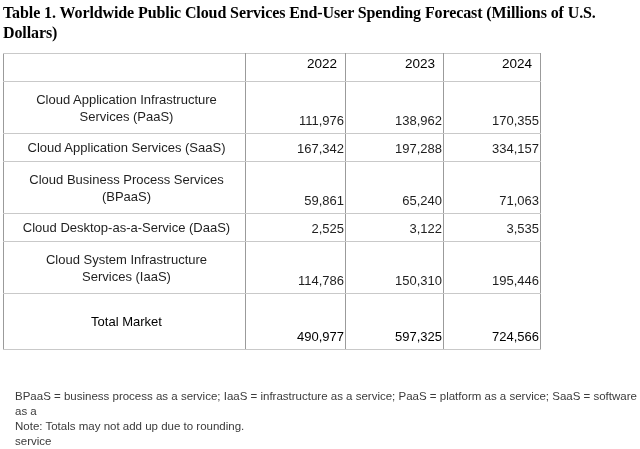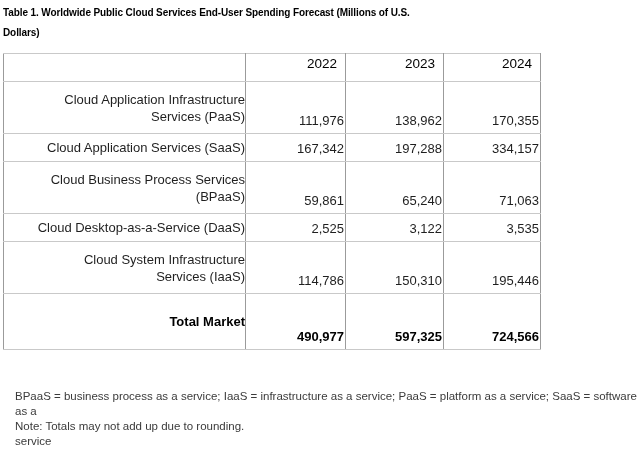--- a/index.html
+++ b/index.html
@@ -10,25 +10,26 @@
     background: #ffffff;
     font-family: "Liberation Sans", "DejaVu Sans", sans-serif;
     color: #1c1c1c;
     overflow: hidden;
   }
   .title {
     position: absolute;
     top: 3px;
     left: 3px;
     width: 632px;
-    font-size: 10px;
+    font-size: 16px;
     font-weight: bold;
     line-height: 20px;
     color: #000000;
     letter-spacing: -0.1px;
+    font-family: Liberation Serif, serif;
   }
   table.forecast {
     position: absolute;
     top: 53px;
     left: 3px;
     width: 537px;
     border-collapse: collapse;
     table-layout: fixed;
     font-size: 13px;
     color: #1f1f1f;
@@ -45,39 +46,39 @@
   thead tr { height: 28px; }
   th.year {
     text-align: right;
     vertical-align: bottom;
     padding: 0 8px 10px 0;
     font-weight: bold;
     font-size: 13.5px;
     color: #000000;
   }
   td.label {
-    text-align: right;
+    text-align: center;
     vertical-align: middle;
     padding: 2px 0 2px 4px;
     line-height: 17px;
   }
   td.num {
     text-align: right;
     vertical-align: bottom;
     padding: 0 1px 5px 0;
   }
   tbody tr:nth-child(1) { height: 52px; }
   tbody tr:nth-child(2) { height: 28px; }
   tbody tr:nth-child(3) { height: 52px; }
   tbody tr:nth-child(4) { height: 28px; }
   tbody tr:nth-child(5) { height: 52px; }
   tbody tr:nth-child(6) { height: 56px; }
   tbody tr:nth-child(7) { height: 30px; }
   tr.total-row td {
-    font-weight: bold;
+    font-weight: normal;
     color: #000000;
   }
   .footnotes {
     position: absolute;
     top: 389px;
     left: 3px;
     width: 634px;
     font-size: 11.5px;
     line-height: 15px;
     color: #3b3b3b;

